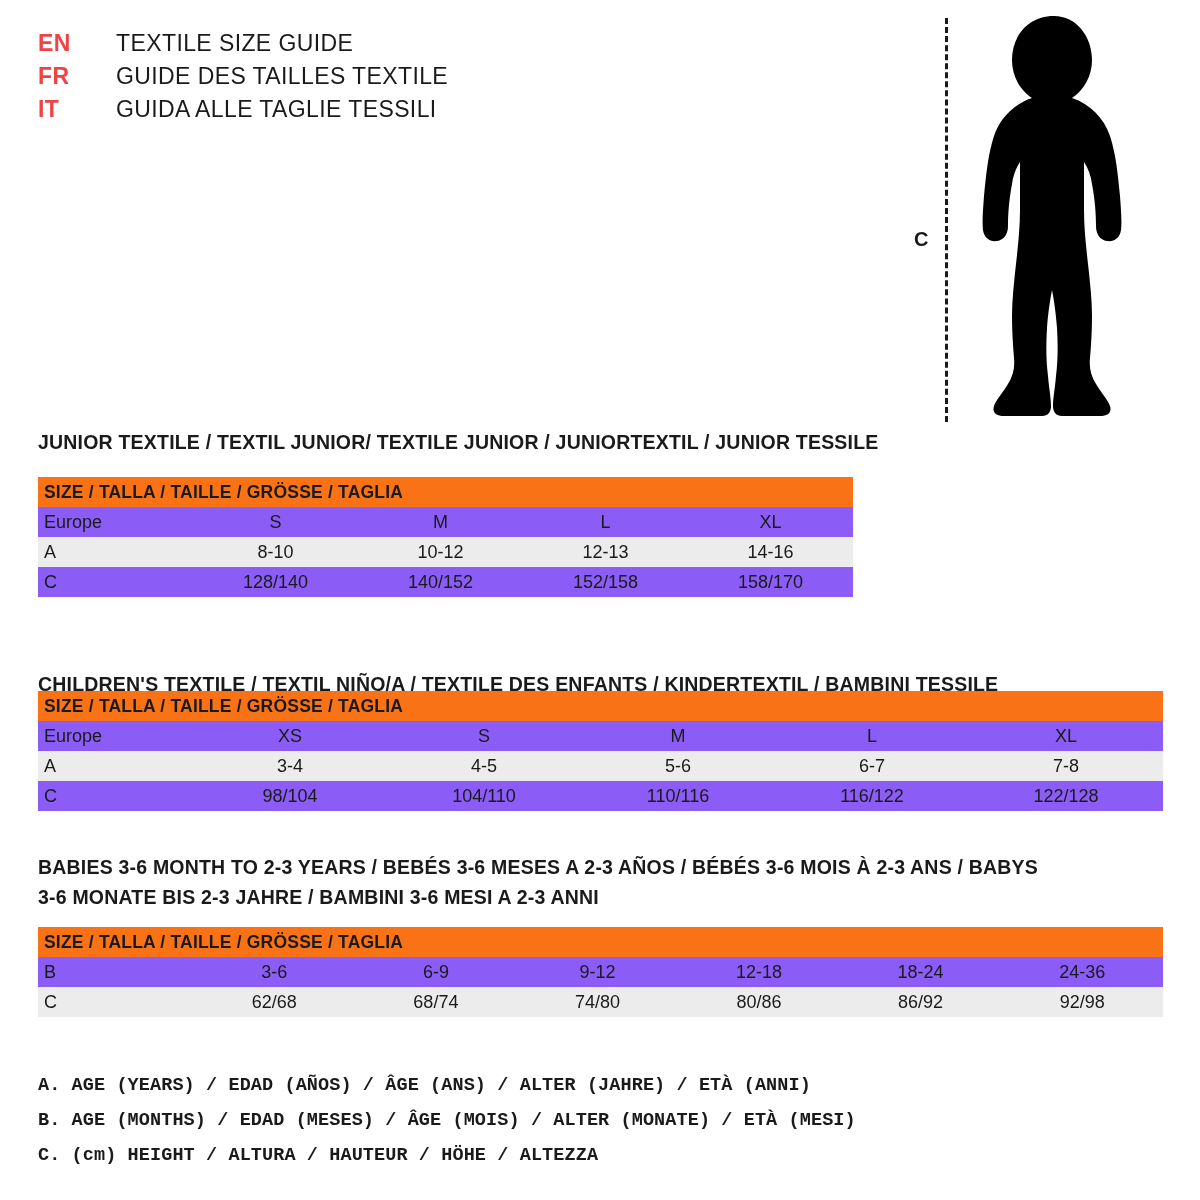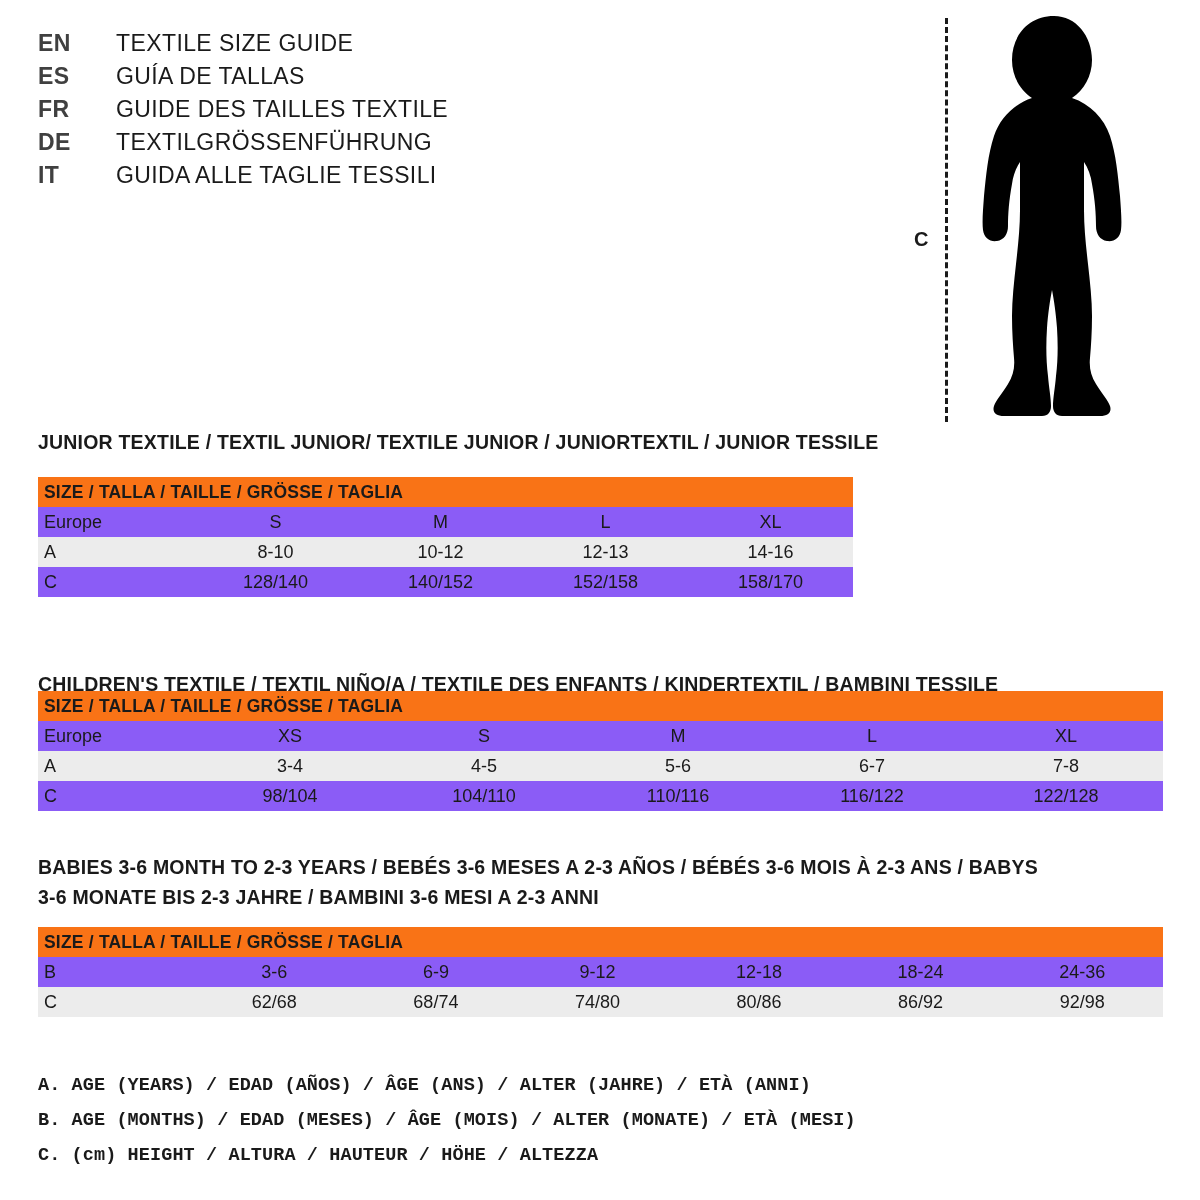--- a/index.html
+++ b/index.html
@@ -27,21 +27,21 @@
   .lang-row {
     display: flex;
     align-items: baseline;
     height: 33px;
   }
   .lang-code {
     width: 78px;
     font-size: 23px;
     font-weight: 700;
     letter-spacing: 0.4px;
-    color: #404040;
+    color: #ef4444;
   }
   .lang-title {
     font-size: 23px;
     font-weight: 400;
     letter-spacing: 0.4px;
     color: #1a1a1a;
     text-transform: uppercase;
   }
 
   
@@ -137,30 +137,22 @@
 </style>
 </head>
 <body>
 
 <div id="header">
   <div class="lang-row">
     <span class="lang-code">EN</span>
     <span class="lang-title">TEXTILE SIZE GUIDE</span>
   </div>
   <div class="lang-row">
-    <span class="lang-code">ES</span>
-    <span class="lang-title">GUÍA DE TALLAS</span>
-  </div>
-  <div class="lang-row">
     <span class="lang-code">FR</span>
     <span class="lang-title">GUIDE DES TAILLES TEXTILE</span>
-  </div>
-  <div class="lang-row">
-    <span class="lang-code">DE</span>
-    <span class="lang-title">TEXTILGRÖSSENFÜHRUNG</span>
   </div>
   <div class="lang-row">
     <span class="lang-code">IT</span>
     <span class="lang-title">GUIDA ALLE TAGLIE TESSILI</span>
   </div>
 </div>
 
 <div id="figure">
   <span id="c-label">C</span>
   <div id="c-dashline"></div>

